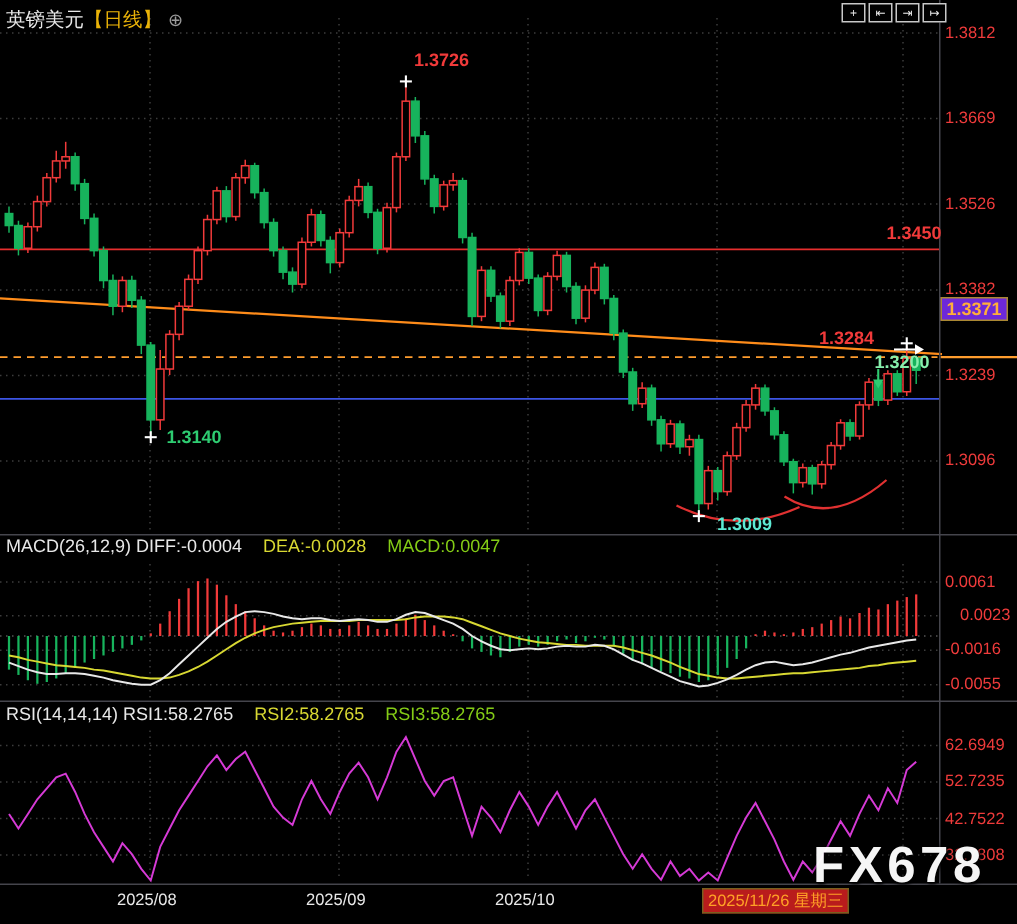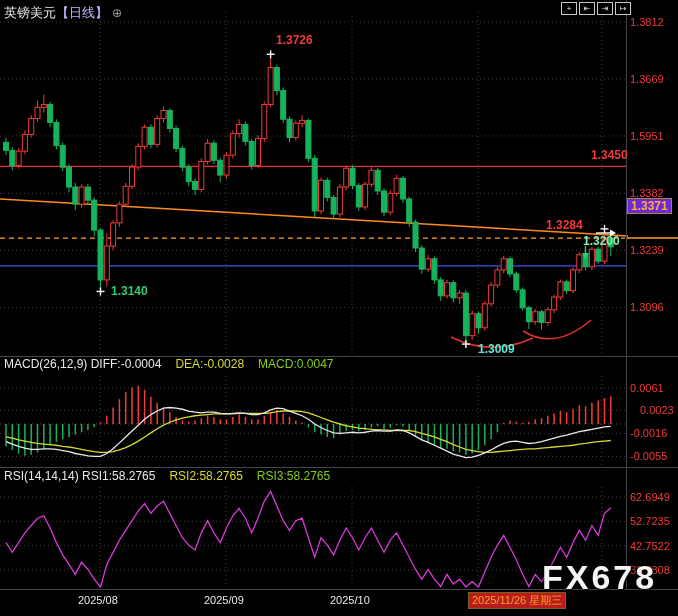--- a/index.html
+++ b/index.html
@@ -3,21 +3,21 @@
 <meta charset="utf-8">
 <style>
   html,body{margin:0;padding:0;background:#000;}
   body{width:678px;height:616px;overflow:hidden;position:relative;
        font-family:"Liberation Sans","DejaVu Sans",sans-serif;}
   .abs{position:absolute;}
   #plot{position:absolute;left:0;top:0;}
   
   #header{left:4px;top:4px;font-size:13px;z-index:4;}
   #instrument{color:#e8e8e8;}
-  #period{color:#c4b5fd;}
+  #period{color:#eab308;}
   #add-icon{color:#9a9a9a;font-size:12px;margin-left:4px;}
   
   #toolbar{left:561px;top:2px;z-index:6;display:flex;gap:2px;}
   .tool{width:14px;height:11px;border:1px solid #c8c8c8;color:#e8e8e8;
         font-size:8px;line-height:11px;text-align:center;background:#000;cursor:pointer;}
   
   .tick{position:absolute;left:630px;color:#ef3b3b;font-size:11px;white-space:nowrap;}
   
   .ann{position:absolute;font-weight:bold;font-size:12px;z-index:3;white-space:nowrap;}
   #lbl-peak{left:276px;top:33px;color:#f13a3a;}
@@ -441,21 +441,21 @@
 <div class="date" id="d1">2025/08</div>
 <div class="date" id="d2">2025/09</div>
 <div class="date" id="d3">2025/10</div>
 <div class="date" id="dcur">2025/11/26 星期三</div>
 
 <div class="abs" id="watermark">FX678</div>
 
 <div id="ticks">
     <span class="tick" style="top: 16px;">1.3812</span>
     <span class="tick" style="top: 72.9998px;">1.3669</span>
-    <span class="tick" style="top: 130px;">1.5951</span>
+    <span class="tick" style="top: 130px;">1.3526</span>
     <span class="tick" style="top: 187.398px;">1.3382</span>
     <span class="tick" style="top: 244.398px;">1.3239</span>
     <span class="tick" style="top: 301.398px;">1.3096</span>
     <span class="tick" style="top: 382.01px; text-align: right;">0.0061</span>
     <span class="tick" style="top: 404.43px; padding-left: 10px;">0.0023</span>
     <span class="tick" style="top: 427.44px;">-0.0016</span>
     <span class="tick" style="top: 450.45px;">-0.0055</span>
     <span class="tick" style="top: 491px;">62.6949</span>
     <span class="tick" style="top: 515.33px;">52.7235</span>
     <span class="tick" style="top: 539.66px;">42.7522</span>

